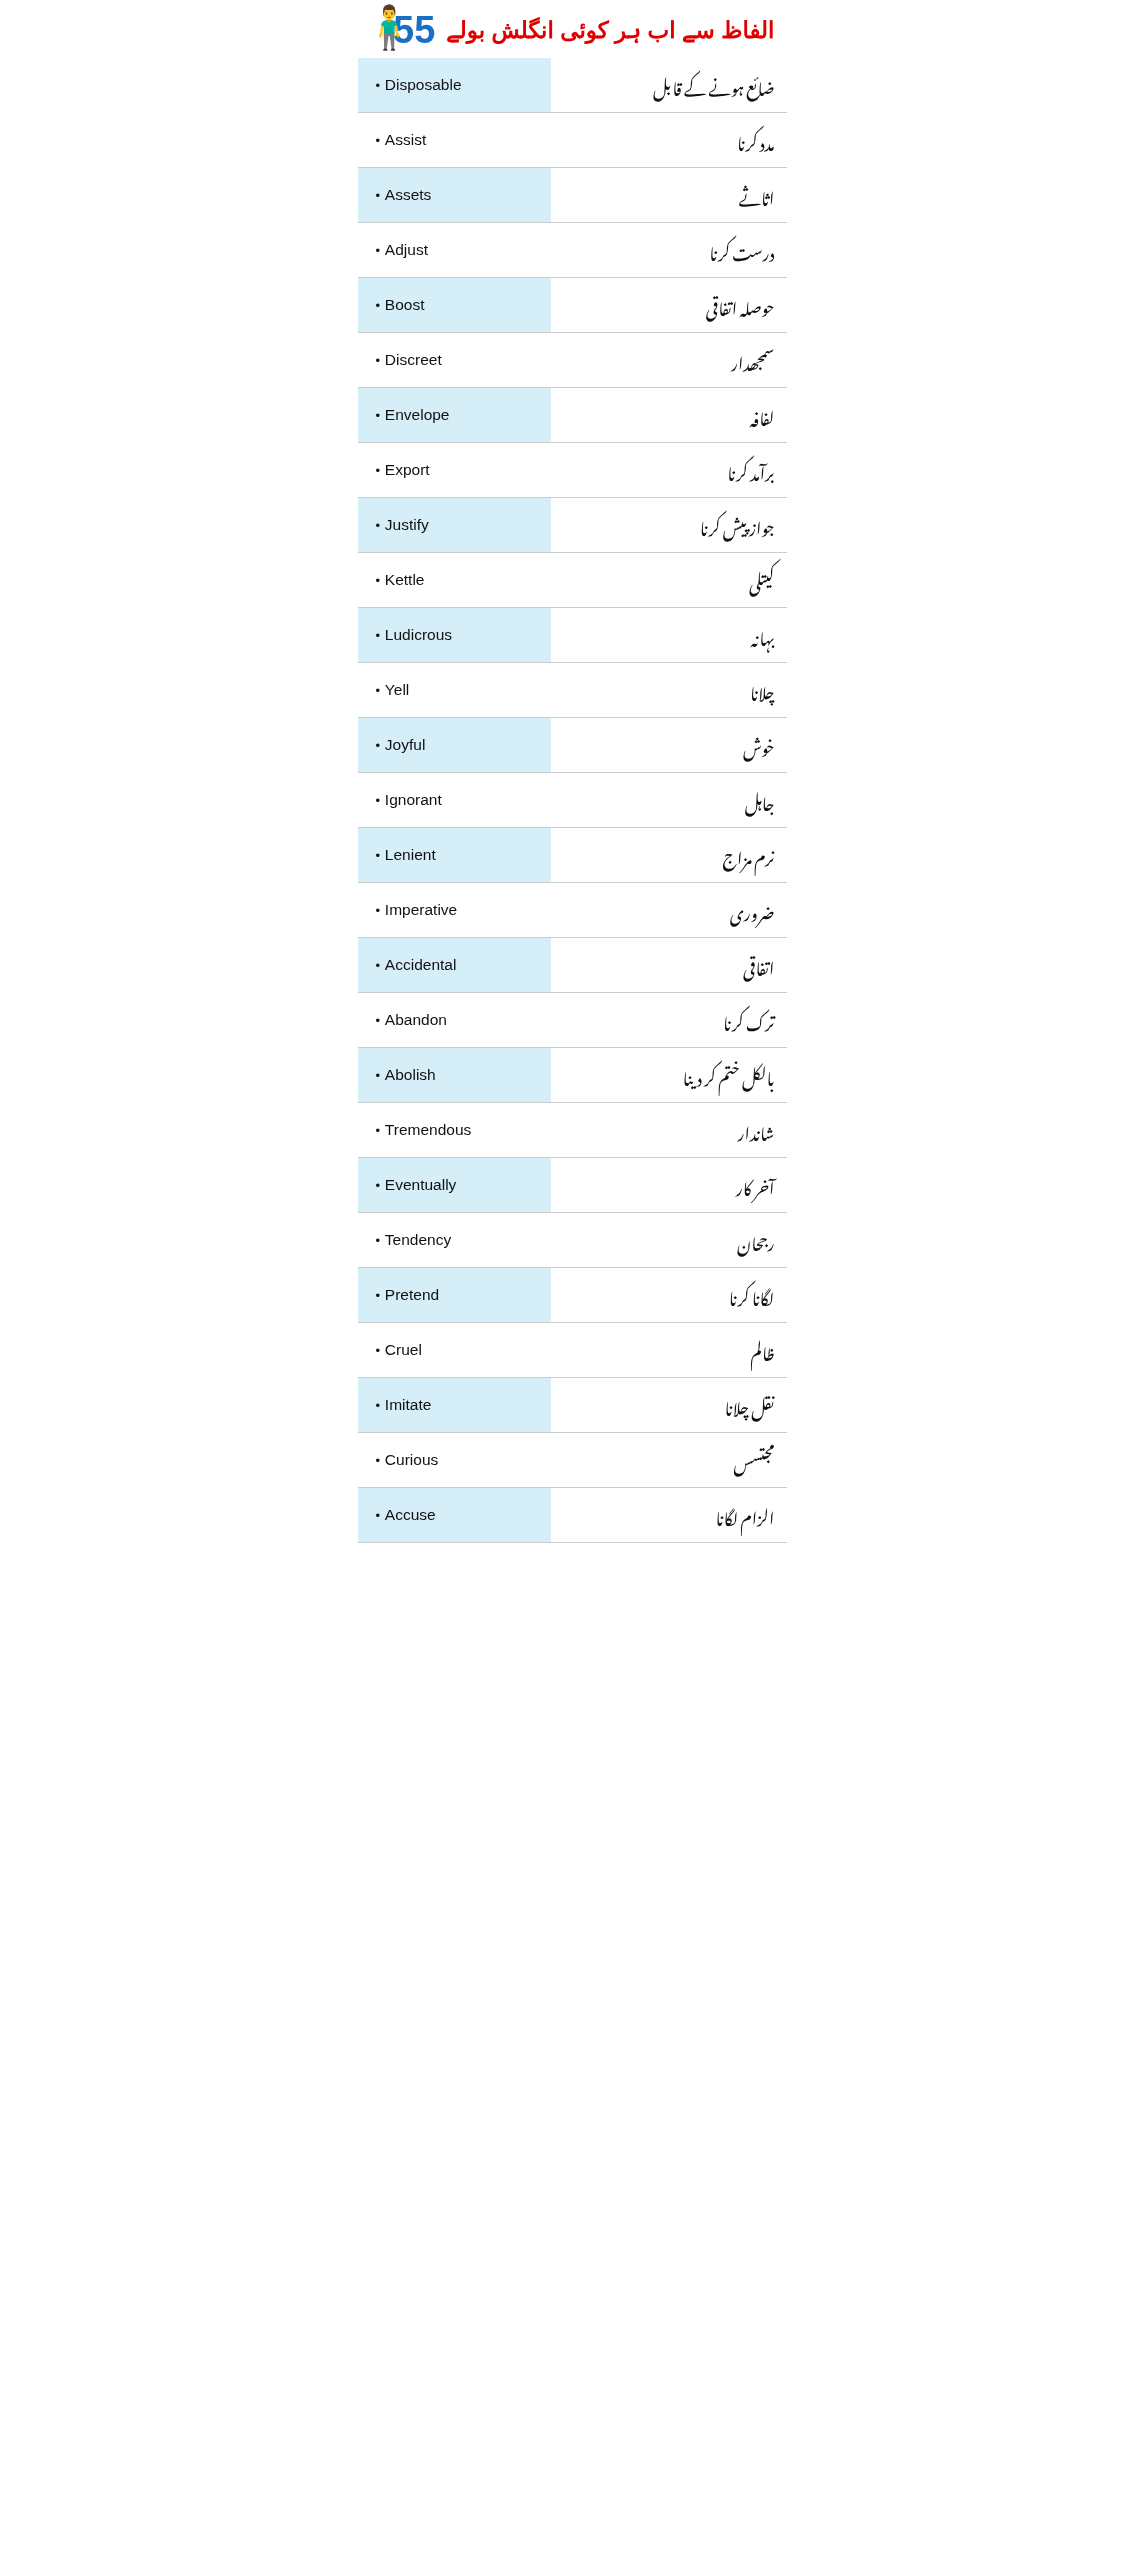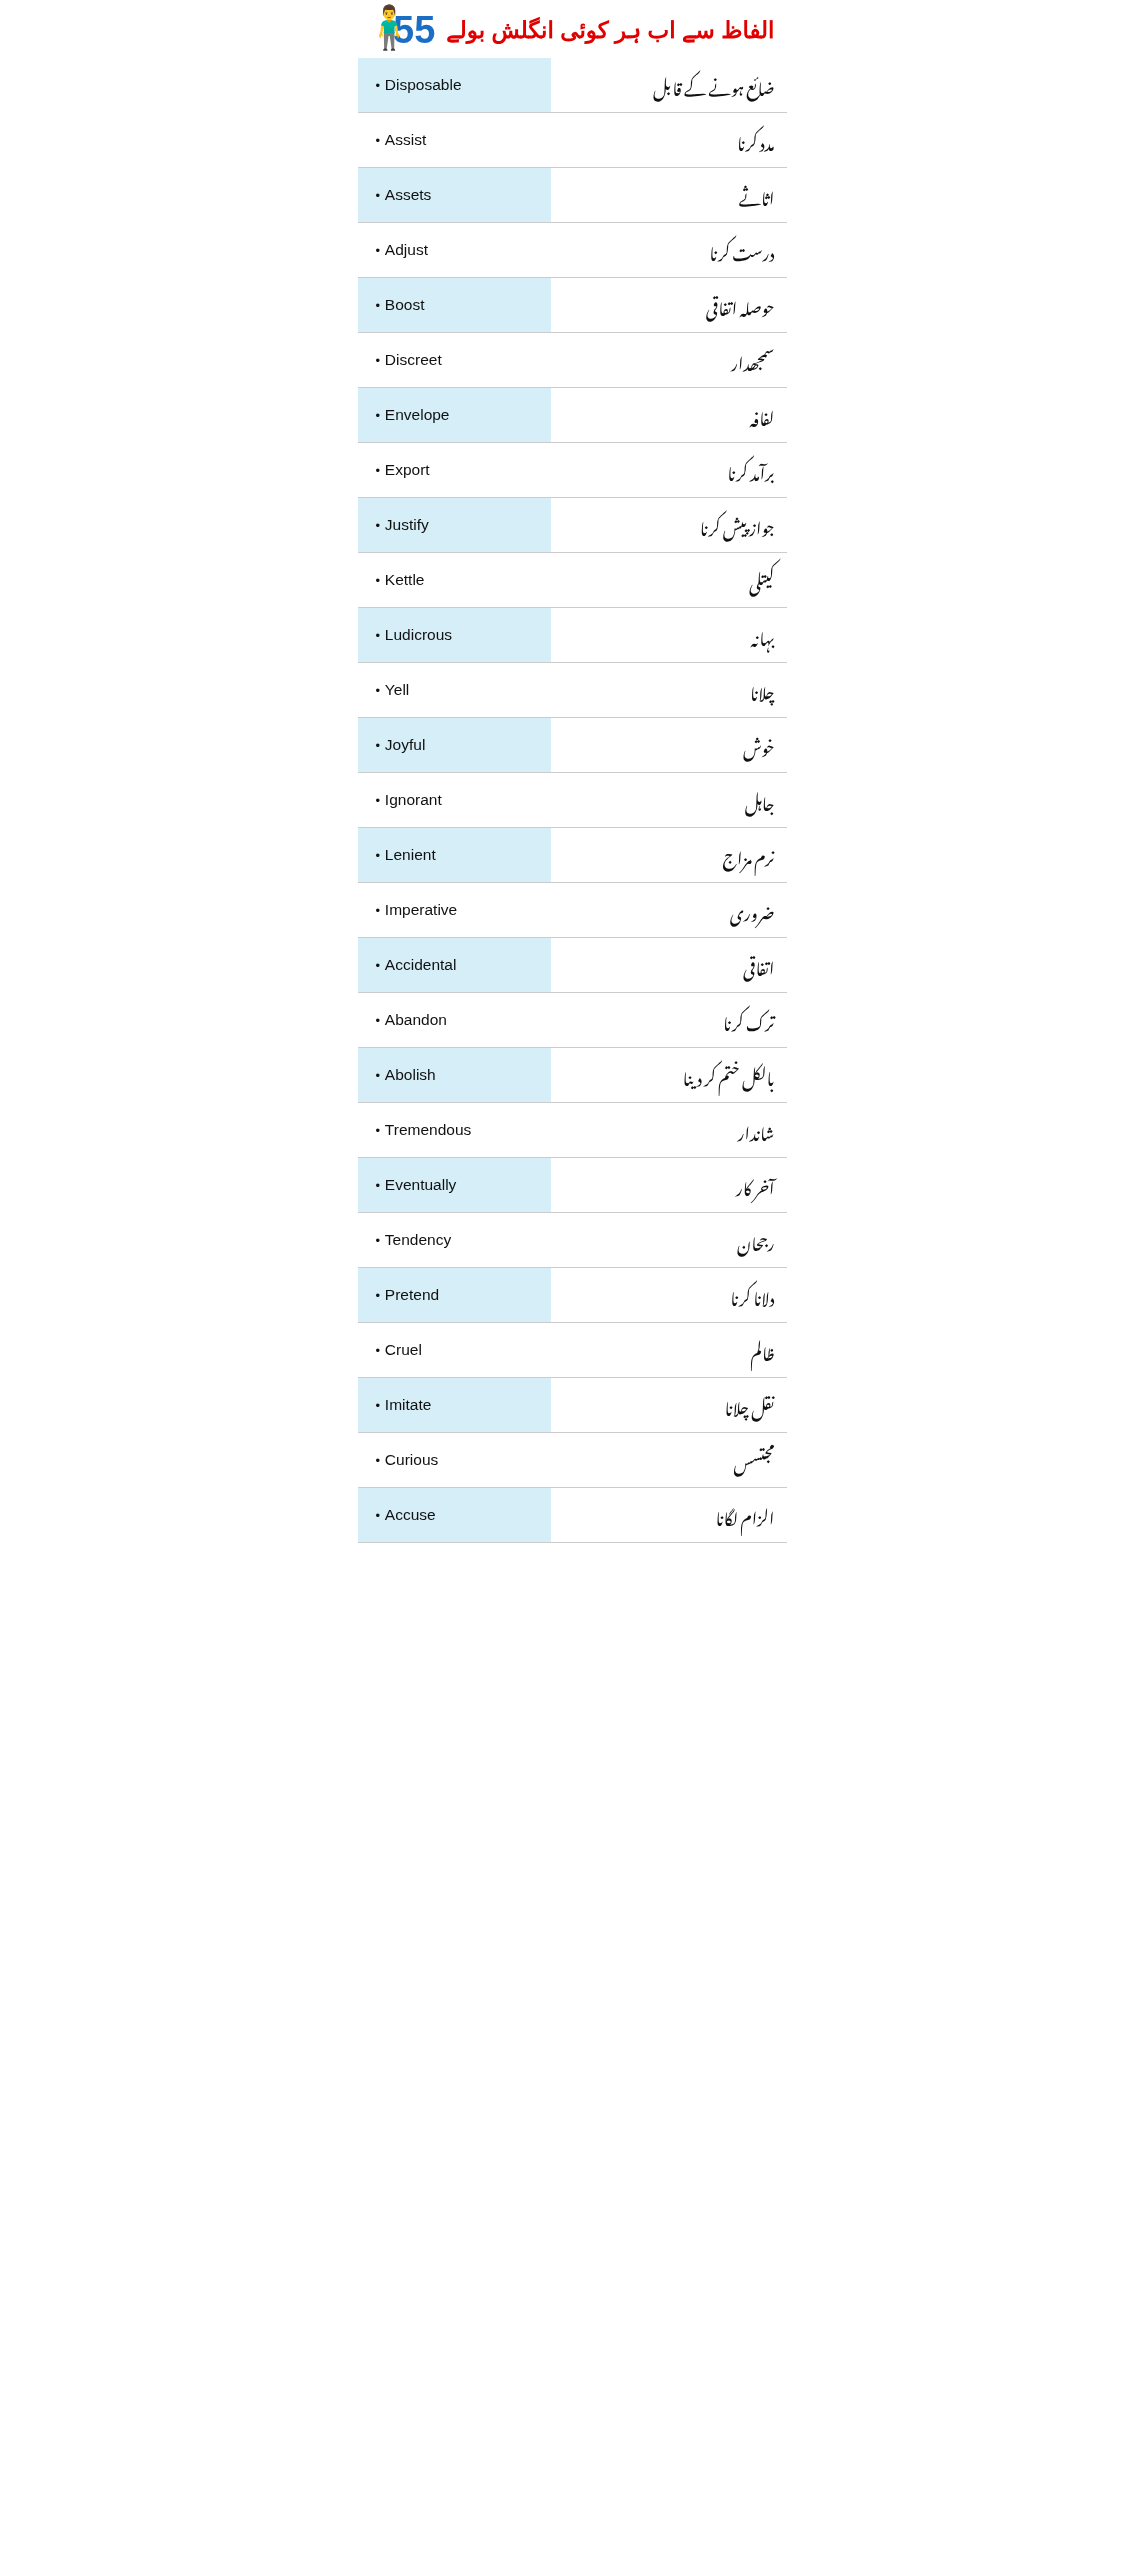--- a/index.html
+++ b/index.html
@@ -186,21 +186,21 @@
       <tr>
         <td class="english-cell"><span class="bullet">•</span><span>Eventually</span></td>
         <td class="urdu-cell">آخر کار</td>
       </tr>
       <tr>
         <td class="english-cell"><span class="bullet">•</span><span>Tendency</span></td>
         <td class="urdu-cell">رجحان</td>
       </tr>
       <tr>
         <td class="english-cell"><span class="bullet">•</span><span>Pretend</span></td>
-        <td class="urdu-cell">دلانا کرنا</td>
+        <td class="urdu-cell">لگانا کرنا</td>
       </tr>
       <tr>
         <td class="english-cell"><span class="bullet">•</span><span>Cruel</span></td>
         <td class="urdu-cell">ظالم</td>
       </tr>
       <tr>
         <td class="english-cell"><span class="bullet">•</span><span>Imitate</span></td>
         <td class="urdu-cell">نقل چلانا</td>
       </tr>
       <tr>

